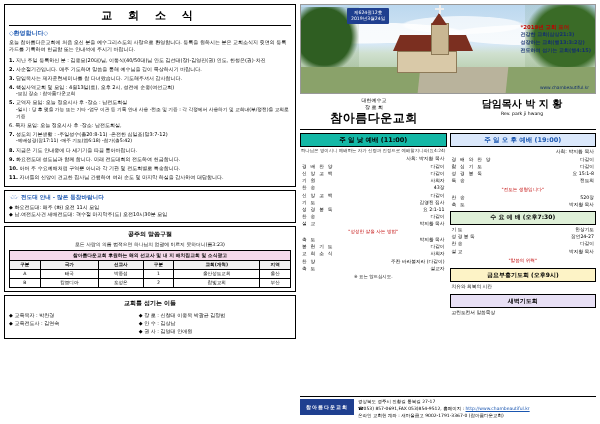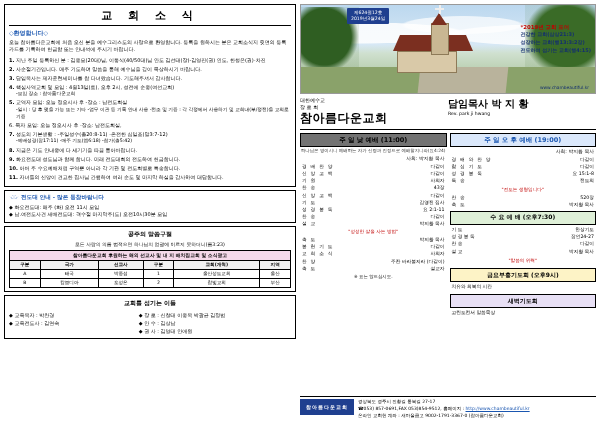--- a/index.html
+++ b/index.html
@@ -74,32 +74,32 @@
     position:absolute;left:46px;top:3px;background:#1f3f8f;color:#fff;
     font-size:4.6px;line-height:1.35;padding:2px 4px;text-align:center;border-radius:1px;
   }
   .photo-caption{
     position:absolute;right:4px;top:18px;text-align:left;font-size:5px;line-height:1.55;color:#14306e;font-weight:bold;
   }
   .photo-caption .ttl{color:#c00000;font-size:5.4px;}
   .photo-url{position:absolute;right:6px;bottom:3px;font-size:4.4px;color:#14306e;}
 
   .titles{display:flex;border-bottom:1px solid #000;}
-  .titlebox{flex:1;text-align:left;padding:3px 0 2px;}
+  .titlebox{flex:1;text-align:center;padding:3px 0 2px;}
   .t-small{font-size:5px;line-height:1.3;}
   .t-big{font-size:12px;font-weight:bold;letter-spacing:0.5px;}
   .t-mid{font-size:10px;font-weight:bold;}
   .t-tiny{font-size:4.6px;}
 
   .svcwrap{display:flex;gap:3px;margin-top:3px;flex:1;}
   .svc{flex:1;}
   .svc-head{
     border:1px solid #000;text-align:center;font-weight:bold;font-size:6.5px;padding:1.5px 0;background:#fff;
   }
-  .svc-head.pink{background:#737373;}
+  .svc-head.pink{background:#14b8a6;}
   .svc-head.blue{background:#dbe8fb;}
   .svc-note{text-align:center;font-size:4.4px;line-height:1.35;margin:1px 0;color:#333;}
   .svc-lead{text-align:right;font-size:4.8px;margin:1px 2px 2px;}
   .ord{font-size:4.7px;line-height:1.52;}
   .ord .row{display:flex;justify-content:space-between;padding:0 2px;}
   .ord .row .l{letter-spacing:1.2px;}
   .ord .row .r{text-align:right;}
   .hymn-note{text-align:center;font-size:4.6px;color:#c00000;margin-top:2px;}
   .mini-head{
     border:1px solid #000;text-align:center;font-weight:bold;font-size:6px;padding:1.5px 0;margin-top:3px;

